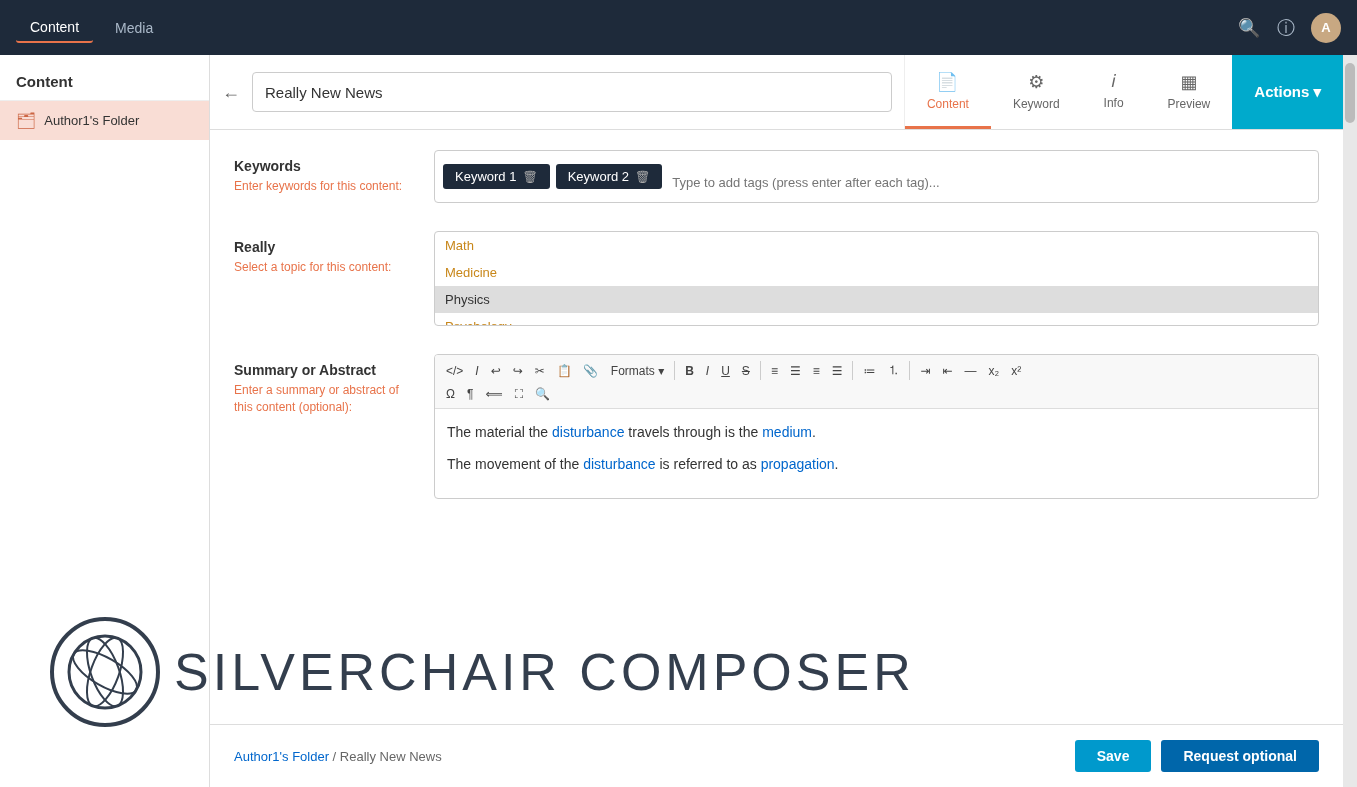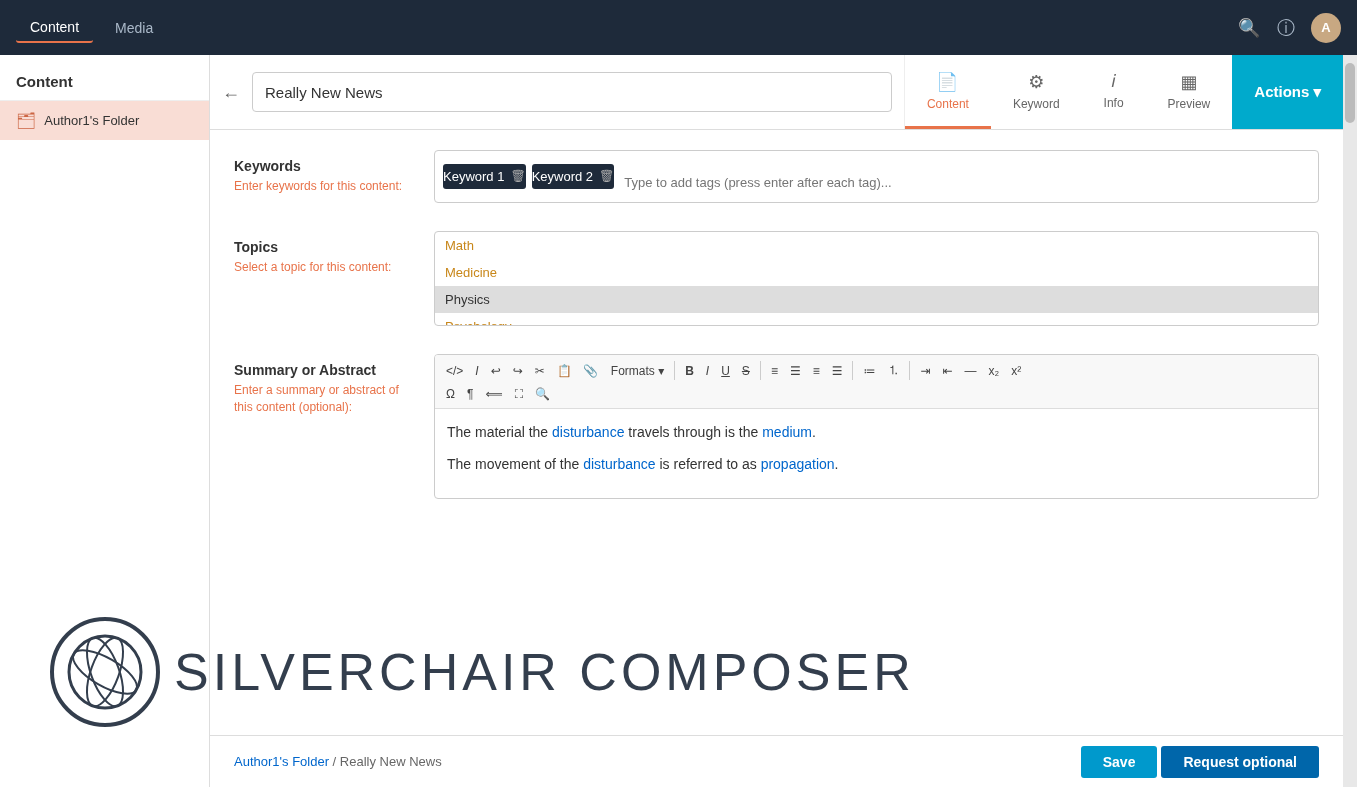--- a/index.html
+++ b/index.html
@@ -180,24 +180,24 @@
       padding: 8px;
       display: flex;
       flex-wrap: wrap;
       gap: 6px;
       align-items: center;
       min-height: 48px;
     }
     .keyword-tag {
       background: #1e2a3a;
       color: #fff;
-      padding: 5px 0;
+      padding: 5px 12px;
       border-radius: 3px;
       display: flex;
-      align-items: flex-start;
+      align-items: flex-end;
       gap: 6px;
       font-size: 13px;
       cursor: pointer;
     }
     .keyword-tag .del-icon { color: #aaa; font-size: 12px; }
     .keywords-input {
       border: none;
       outline: none;
       font-size: 13px;
       color: #737373;
@@ -262,27 +262,27 @@
     .link-text { color: #0066cc; }
 
     
     .bottom-bar {
       background: #fff;
       border-top: 1px solid #ddd;
       padding: 10px 24px;
       display: flex;
       justify-content: space-between;
       align-items: center;
-      height: 52px;
+      height: 63px;
       flex-shrink: 0;
     }
     .breadcrumb { font-size: 13px; color: #666; }
     .breadcrumb a { color: #0066cc; text-decoration: none; }
     .breadcrumb span { color: #666; }
-    .bottom-actions { display: flex; gap: 4px; }
+    .bottom-actions { display: flex; gap: 10px; }
     .btn-save {
       background: #0099cc;
       color: #fff;
       border: none;
       padding: 8px 22px;
       border-radius: 3px;
       cursor: pointer;
       font-size: 14px;
       font-weight: 600;
     }
@@ -412,21 +412,21 @@
               <span>Keyword 2</span>
               <span class="del-icon">🗑</span>
             </div>
             <input class="keywords-input" type="text" placeholder="Type to add tags (press enter after each tag)..." style="">
           </div>
         </div>
       </div>
 
       <div class="form-row">
         <div class="form-label-col">
-          <div class="form-label">Topics</div>
+          <div class="form-label">Really</div>
           <div class="form-sublabel">Select a topic for this content:</div>
         </div>
         <div class="form-control-col">
           <div class="topics-list">
             <div class="topic-item">Math</div>
             <div class="topic-item">Medicine</div>
             <div class="topic-item selected">Physics</div>
             <div class="topic-item">Psychology</div>
           </div>
         </div>

